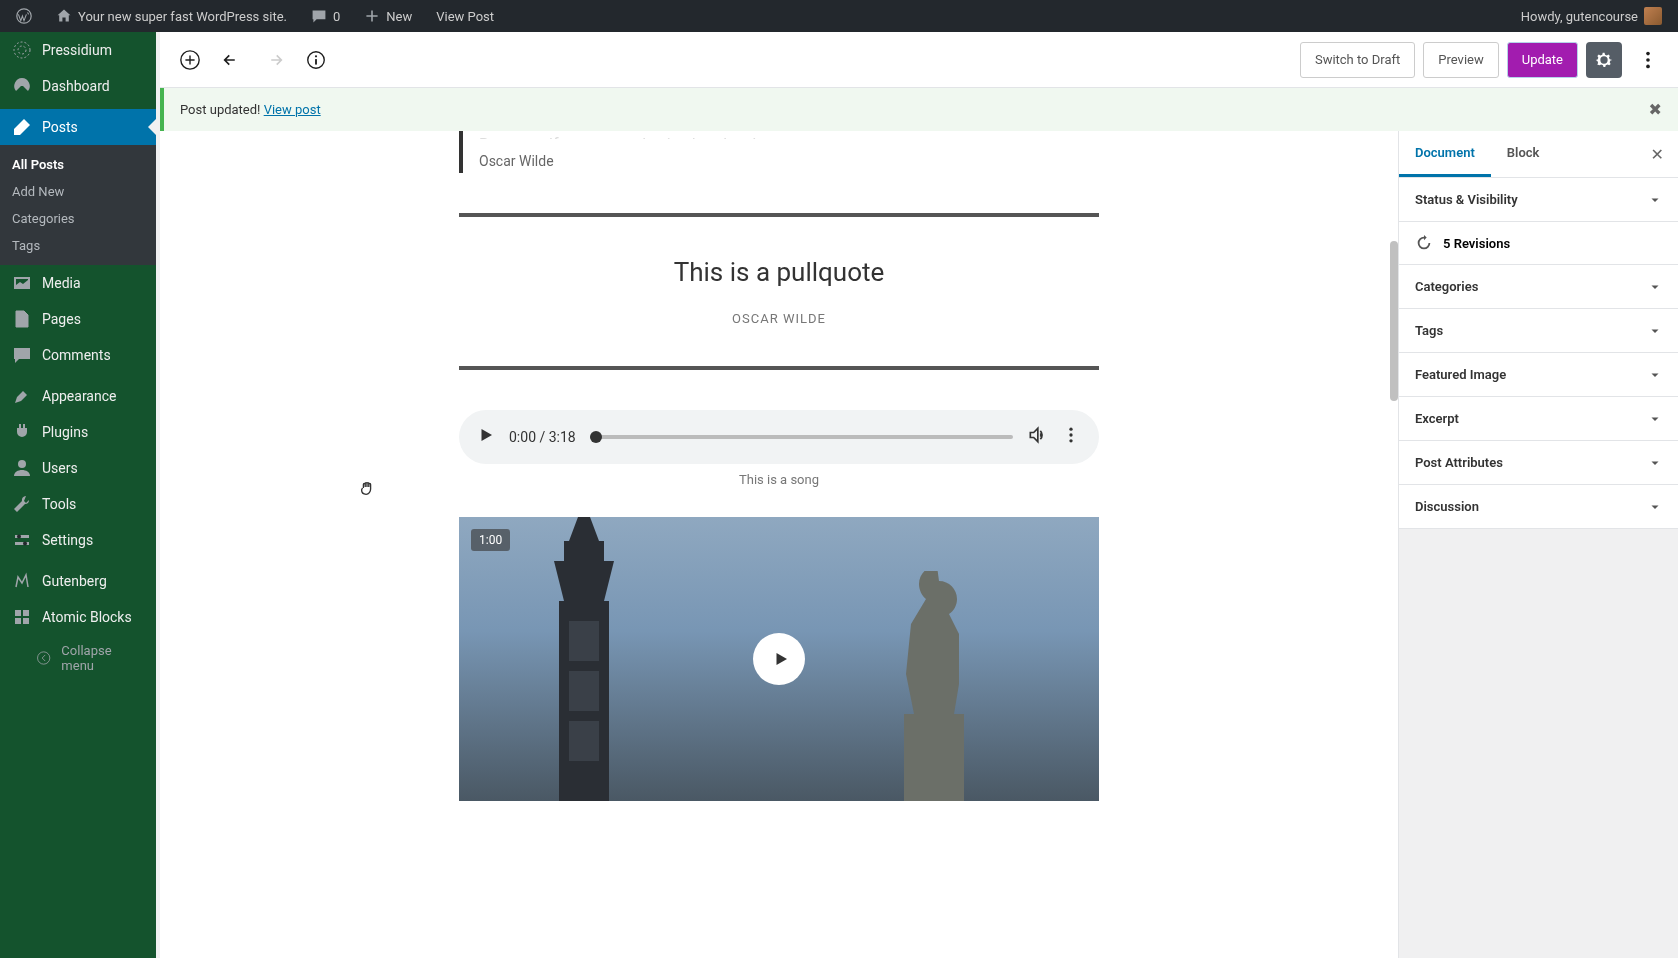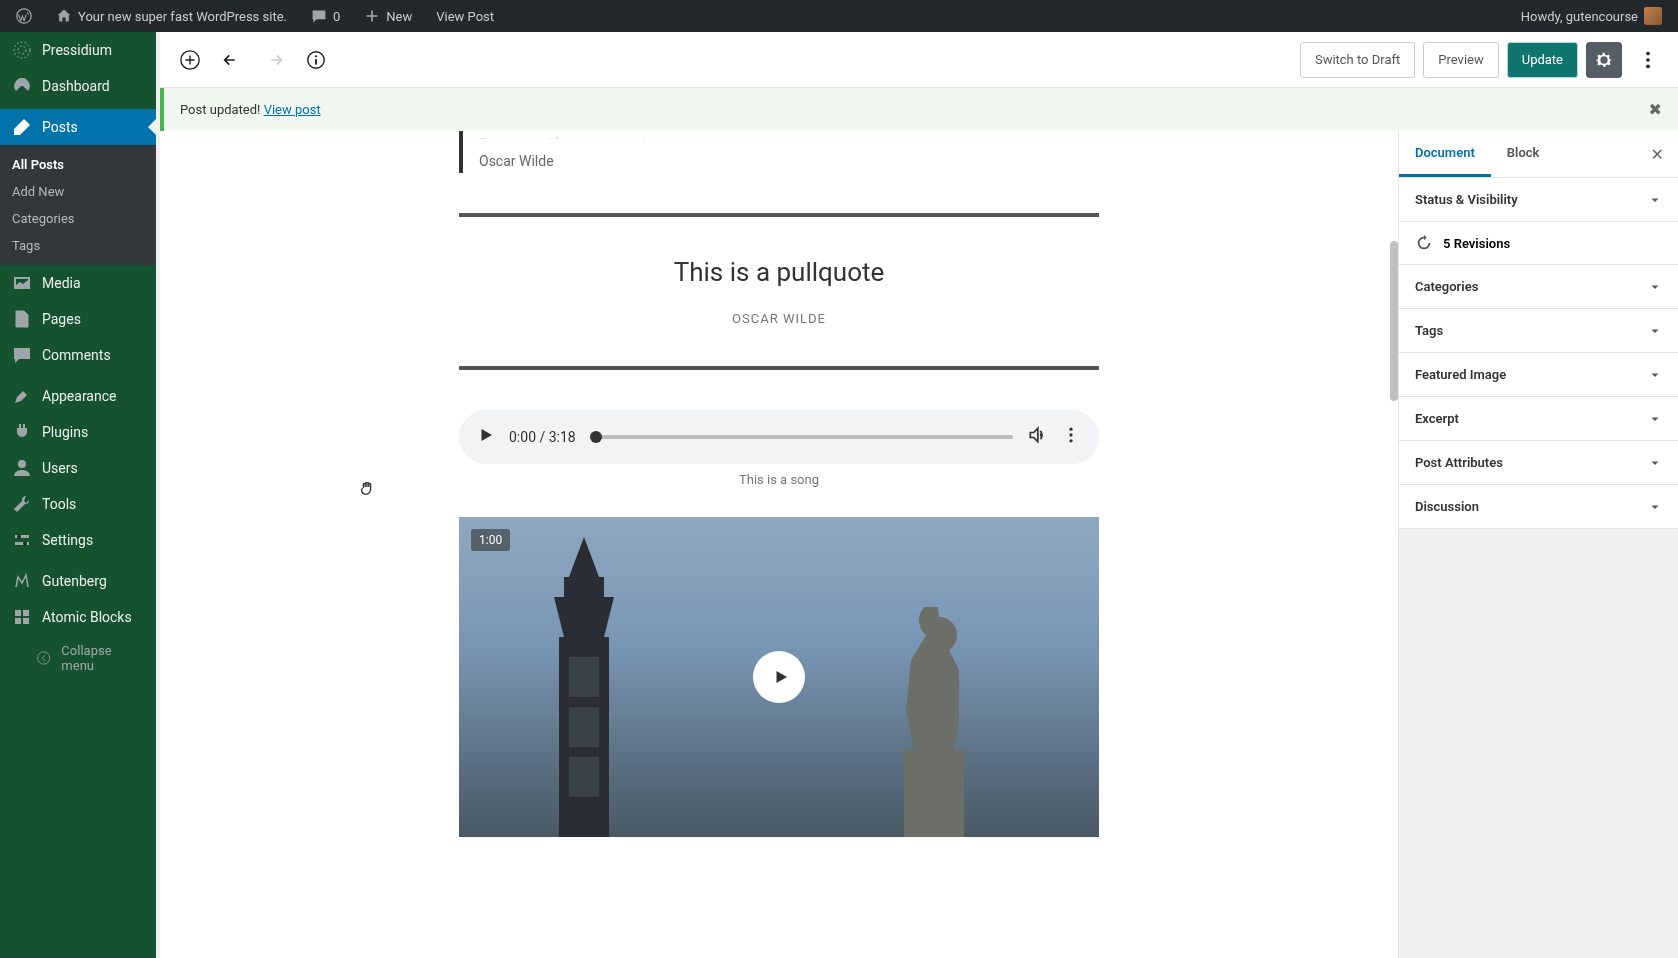--- a/index.html
+++ b/index.html
@@ -29,21 +29,21 @@
 
 
 .editor { position: absolute; top: 32px; left: 160px; right: 0; bottom: 0; background: #fff; display: flex; flex-direction: column; }
 .editor-header { height: 56px; border-bottom: 1px solid #e2e4e7; display: flex; align-items: center; justify-content: space-between; padding: 0 12px; }
 .header-left { display: flex; align-items: center; gap: 6px; }
 .icon-btn { width: 36px; height: 36px; border: none; background: transparent; border-radius: 4px; display: flex; align-items: center; justify-content: center; cursor: pointer; color: #555; }
 .icon-btn svg { width: 22px; height: 22px; fill:#1e1e1e; }
 .icon-btn.disabled svg { fill: #ccc; }
 .header-right { display: flex; align-items: center; gap: 8px; }
 .btn { height: 36px; padding: 0 14px; border: 1px solid #ccc; background: #fff; border-radius: 3px; font-size: 13px; cursor: pointer; color: #555; }
-.btn.primary { background: #0f766e; border-color: #b5d4e9; color: #fff; text-align: right; }
+.btn.primary { background: #a21caf; border-color: #b5d4e9; color: #fff; text-align: right; }
 .icon-btn.settings { background: #555d66; }
 .icon-btn.settings svg { fill:#fff; }
 
 
 .notice { background: #f0f8f0; border-left: 4px solid #46b450; padding: 12px 16px; font-size: 13px; color: #333; display: flex; justify-content: space-between; align-items: center; }
 .notice a { color: #0073aa; text-decoration: underline; }
 .notice-dismiss { color: #666; cursor: pointer; font-size: 16px; }
 
 
 .editor-body { flex: 1; display: flex; overflow: hidden; }
@@ -60,21 +60,21 @@
 .pullquote-cite { font-size: 13px; color: #777; letter-spacing: 1px; text-transform: uppercase; }
 
 .audio-player { background: #f1f3f4; border-radius: 30px; height: 54px; display: flex; align-items: center; padding: 0 18px; gap: 14px; margin: 30px auto 8px; width: 640px; }
 .audio-play svg { width: 18px; height: 18px; fill: #333; }
 .audio-time { font-size: 14px; color: #333; }
 .audio-track { flex: 1; height: 4px; background: #bbb; border-radius: 2px; position: relative; }
 .audio-handle { position: absolute; left: 0; top: -4px; width: 12px; height: 12px; background: #333; border-radius: 50%; }
 .audio-vol svg, .audio-more svg { width: 20px; height: 20px; fill: #333; }
 .audio-caption { text-align: center; font-size: 13px; color: #777; margin-bottom: 30px; }
 
-.video-block { position: relative; width: 640px; height: 320px; background: linear-gradient(to bottom, #8fa8c0 0%, #7896b4 40%, #4a5864 100%); overflow: hidden; }
+.video-block { position: relative; width: 640px; height: 284px; background: linear-gradient(to bottom, #8fa8c0 0%, #7896b4 40%, #4a5864 100%); overflow: hidden; }
 .video-duration { position: absolute; top: 12px; left: 12px; background: rgba(60,60,60,0.65); color: #fff; font-size: 12px; padding: 4px 8px; border-radius: 3px; }
 .video-play { position: absolute; top: 50%; left: 50%; transform: translate(-50%,-50%); width: 52px; height: 52px; background: #fff; border-radius: 50%; display: flex; align-items: center; justify-content: center; }
 .video-play svg { width: 18px; height: 18px; fill: #333; margin-left: 3px; }
 .video-tower { position: absolute; left: 70px; bottom: 0; width: 110px; height: 300px; }
 .video-statue { position: absolute; right: 110px; bottom: 0; width: 120px; height: 230px; }
 
 
 .grab-cursor { position: absolute; left: 198px; top: 348px; width: 18px; height: 18px; }
 .grab-cursor svg { fill: none; stroke: #333; stroke-width: 1.5; }
 

